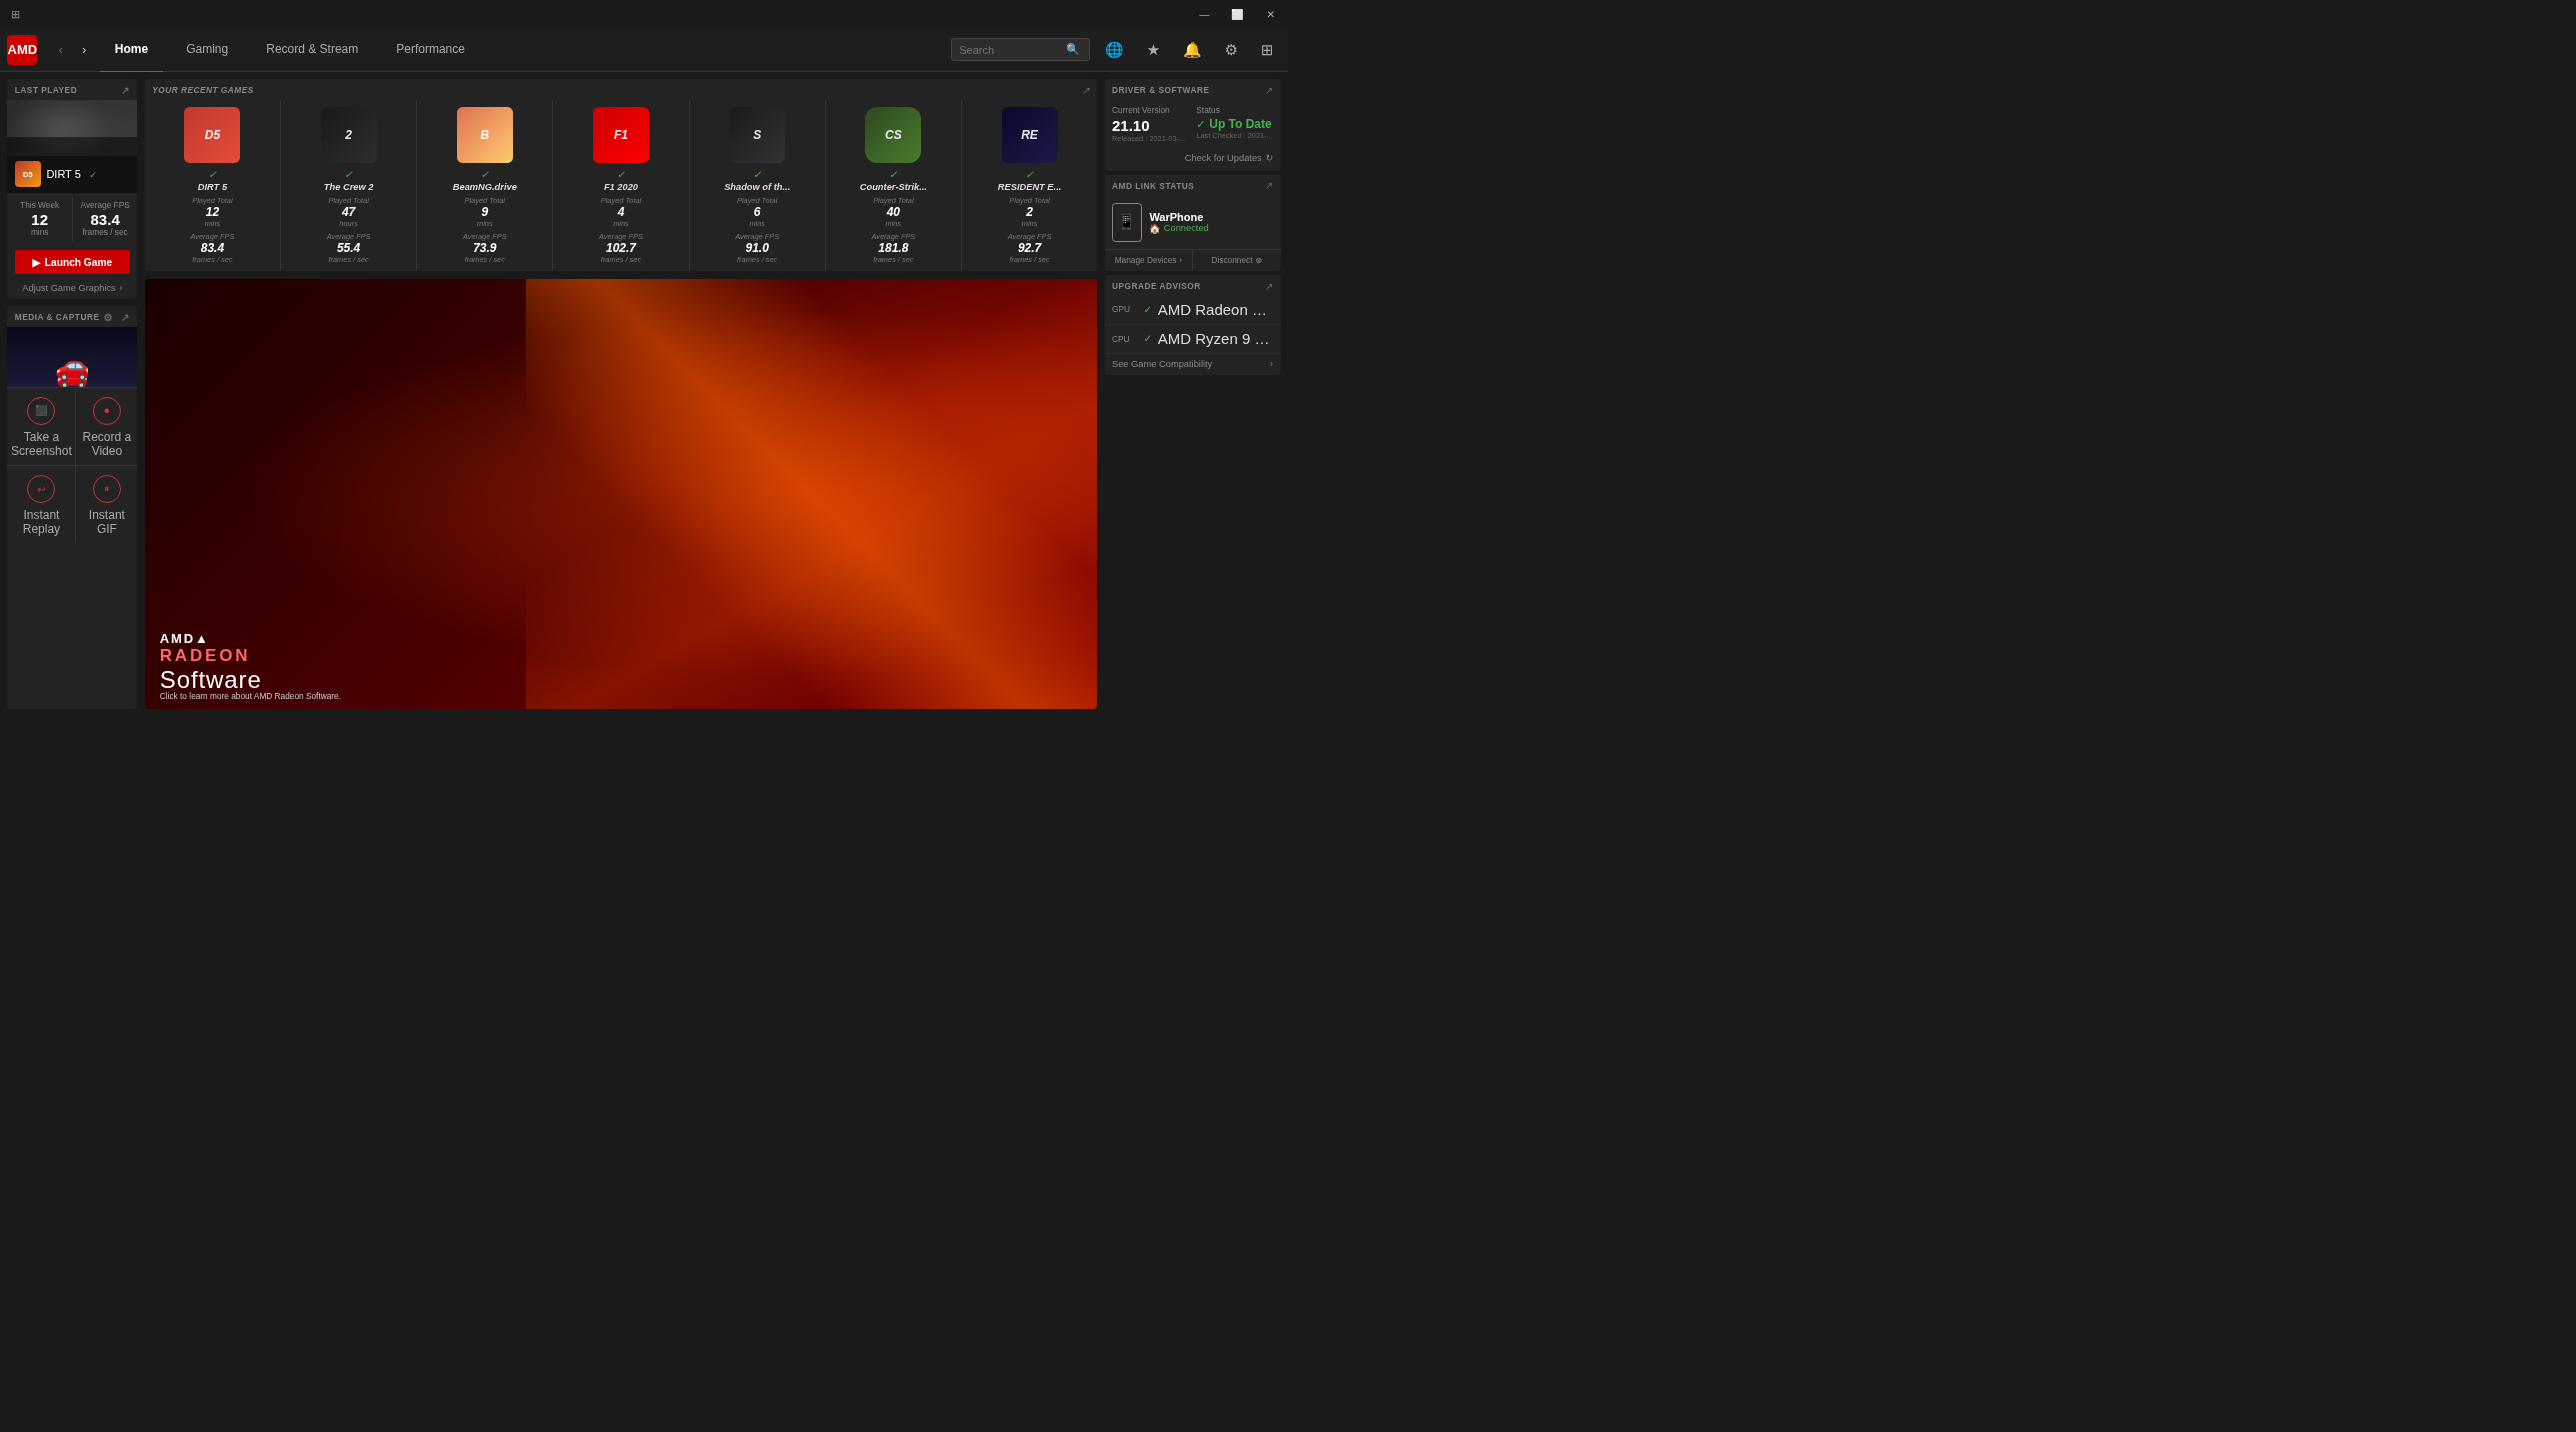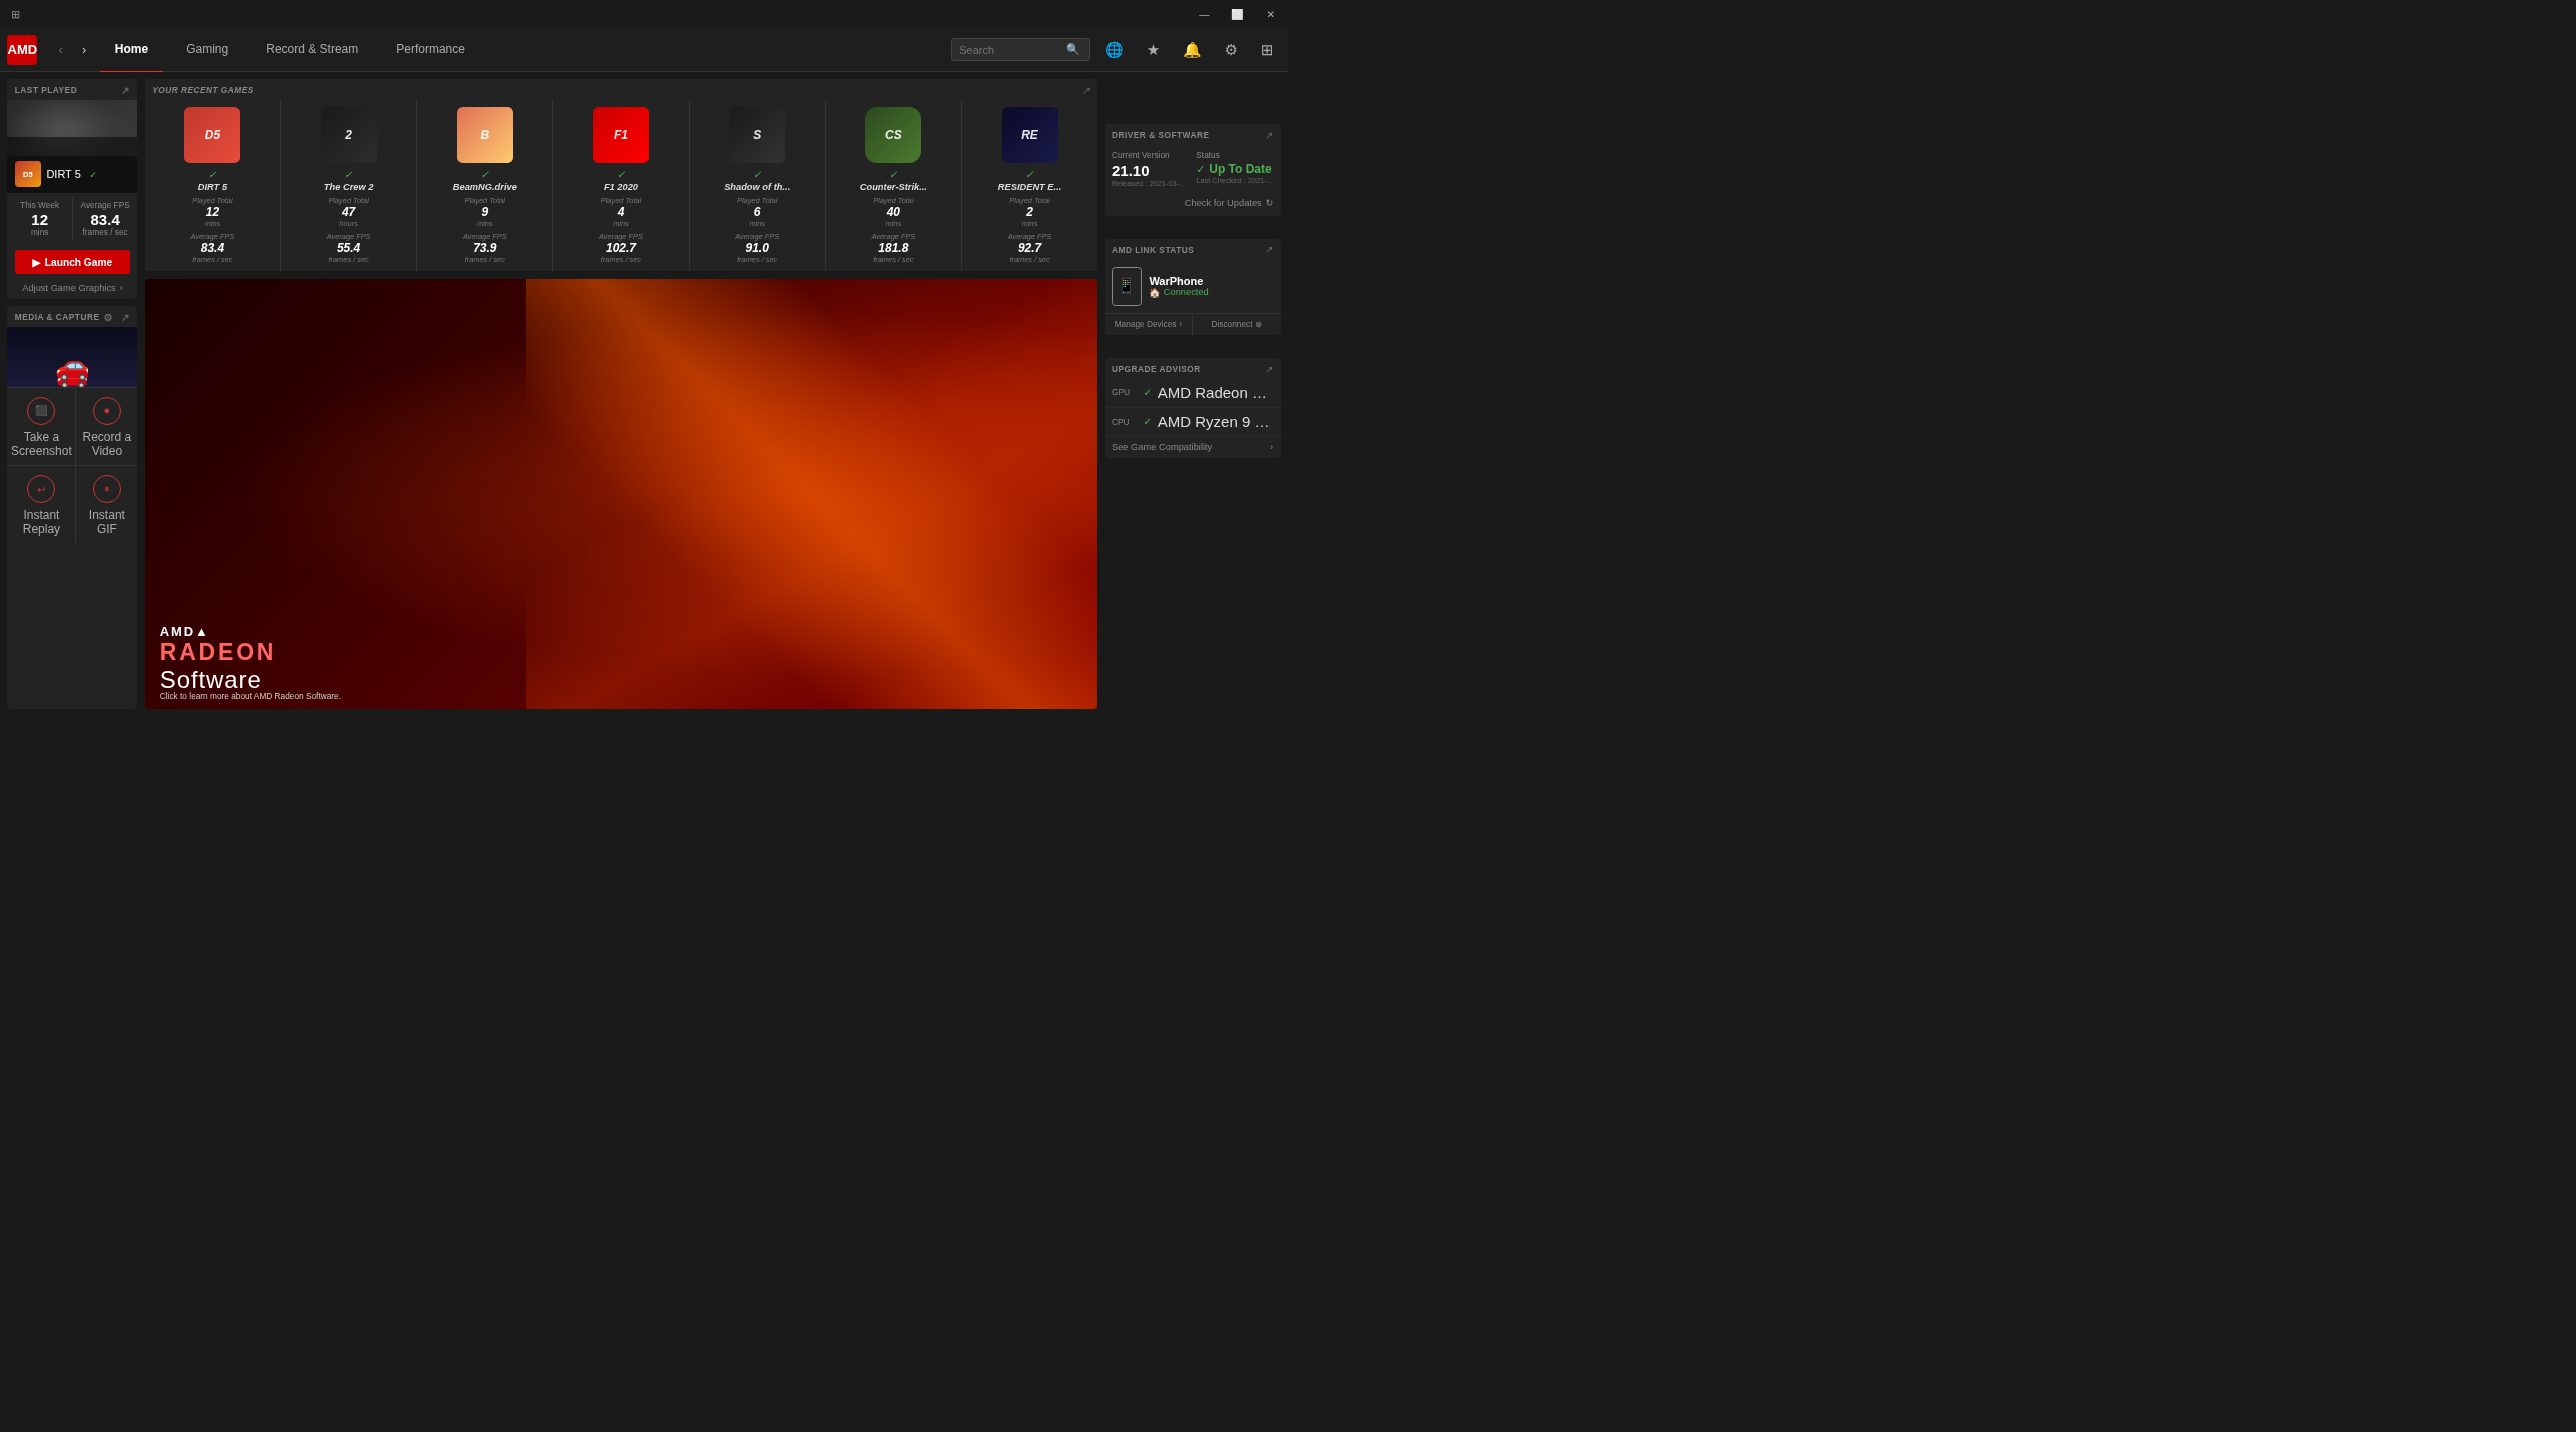--- a/index.html
+++ b/index.html
@@ -438,22 +438,21 @@
       color: #ccc;
       z-index: 2;
     }
 
     
     .right-col {
       width: 176px;
       flex-shrink: 0;
       display: flex;
       flex-direction: column;
-      gap: 23px;
-      margin-top: 45px;
+      gap: 4px;
     }
 
     
     .driver-card {
       background: #232323;
       border-radius: 3.7px;
       padding: 0;
       overflow: hidden;
     }
     .driver-info-row {
@@ -879,21 +878,21 @@
     <div class="game-stat-unit">frames / sec</div>
   </div>
         </div>
     </div>
 
     <div class="promo-banner">
       <div class="promo-glow"></div>
       <div class="promo-text">
         <div class="promo-brand">
           AMD▲<br>
-          <span style="font-size:23px;letter-spacing:2.8px;color:#ff6666">RADEON</span>
+          <span style="font-size:17px;letter-spacing:2.8px;color:#ff6666">RADEON</span>
         </div>
         <div class="promo-software">Software</div>
       </div>
       <div class="promo-caption">Click to learn more about AMD Radeon Software.</div>
     </div>
 
   </div>
 
   <div class="right-col">
 

